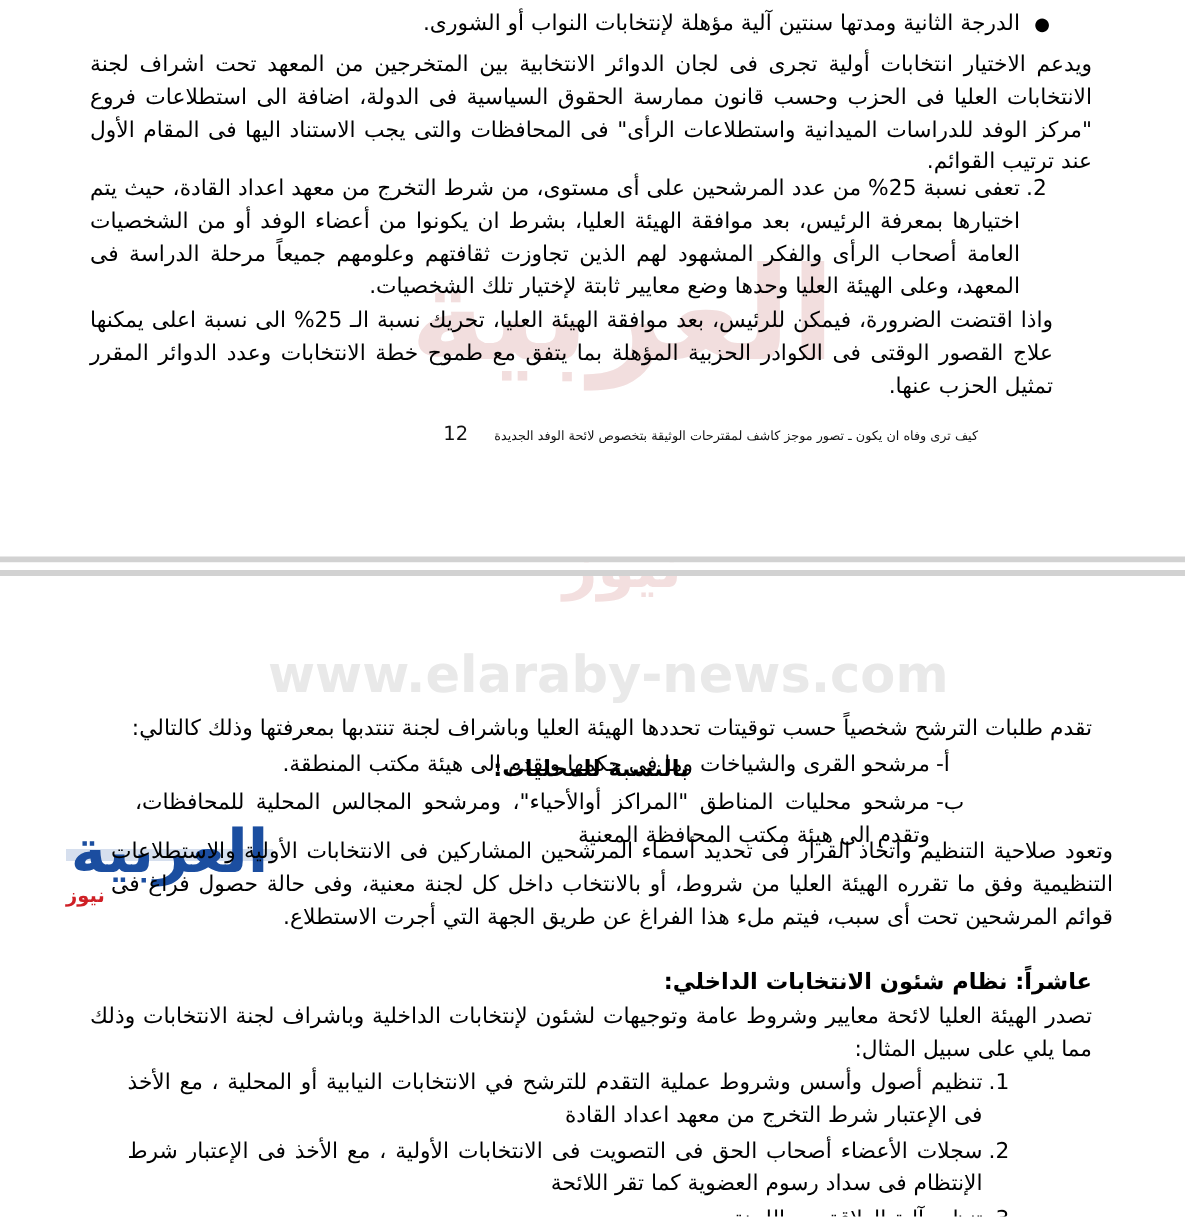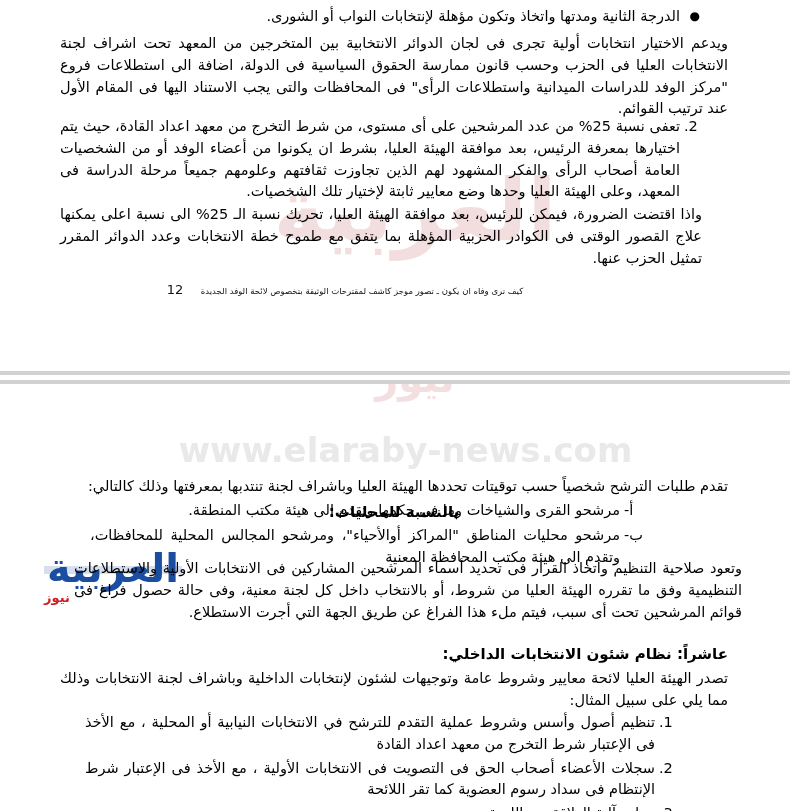--- a/index.html
+++ b/index.html
@@ -169,24 +169,23 @@
     width: 790px;
     height: 5px;
     background: #ffffff;
     z-index: 3;
   }
 
   
   .footer-line {
     position: absolute;
     top: 282px;
-    left: 12px;
+    left: 0;
     width: 652px;
     direction: rtl;
-    text-align: center;
     font-size: 11px;
     color: #111;
   }
   .footer-line .fnum { font-size: 13px; }
   .footer-line .ftext { font-size: 8.5px; }
 
   .indent-note {
     font-size: 14.5px;
     line-height: 1.5;
   }
@@ -204,21 +203,21 @@
     <div class="logo-word">العربية</div>
     <div class="logo-sub">نيوز</div>
   </div>
 
   <div class="content">
 
     <div class="sec" style="top:6px; right:110px; width:620px;">
 
       <div class="bullet-row">
         <span class="dot">●</span>
-        <span>الدرجة الثانية ومدتها واتخاذ وتكون مؤهلة لإنتخابات النواب أو الشورى.</span>
+        <span>الدرجة الثانية ومدتها سنتين آلية مؤهلة لإنتخابات النواب أو الشورى.</span>
       </div>
     </div>
 
     <div class="sec" style="top:33px; right:62px; width:668px;">
       <p class="para">ويدعم الاختيار انتخابات أولية تجرى فى لجان الدوائر الانتخابية بين المتخرجين من المعهد تحت اشراف لجنة الانتخابات العليا فى الحزب وحسب قانون ممارسة الحقوق السياسية فى الدولة، اضافة الى استطلاعات فروع "مركز الوفد للدراسات الميدانية واستطلاعات الرأى" فى المحافظات والتى يجب الاستناد اليها فى المقام الأول عند ترتيب القوائم.</p>
     </div>
 
     <div class="sec" style="top:116px; right:110px; width:620px;">
       <ol class="num">
         <li class="item">

